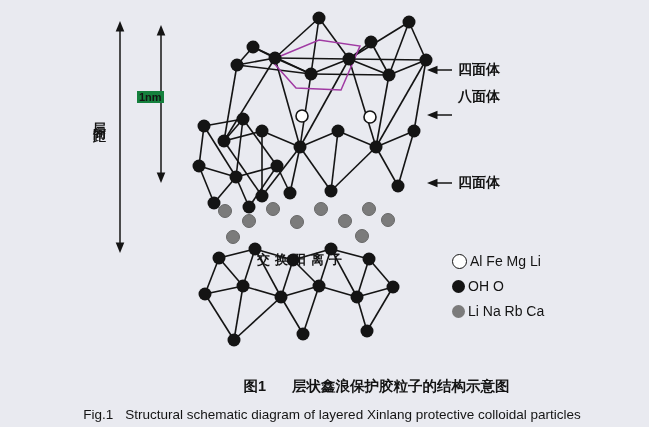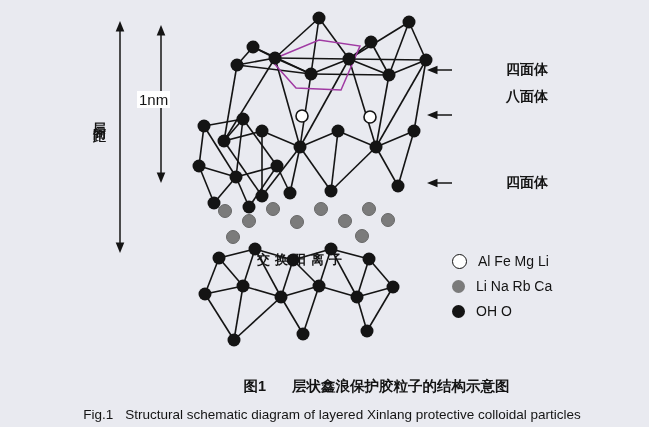--- a/index.html
+++ b/index.html
@@ -3,26 +3,26 @@
 <meta charset="utf-8">
 <style>
   html,body{margin:0;padding:0;background:#e9eaf0;}
   .figure{position:relative;width:649px;height:427px;background:#e9eaf0;
           font-family:"Liberation Sans",sans-serif;color:#141414;overflow:hidden;}
   .figure svg{position:absolute;left:0;top:0;}
   .overlay{position:absolute;white-space:pre;}
   .arrow line{stroke:#141414;stroke-width:1.5;}
   .arrow polygon{fill:#141414;}
   .v-label{left:90px;top:112px;writing-mode:vertical-rl;font-size:13px;font-weight:700;letter-spacing:4px;}
-  .nm-label{left:137px;top:91px;font-size:15px;font-weight:400;background:#ffffff;padding:0 2px;}
+  .nm-label{left:137px;top:91px;font-size:11px;font-weight:700;background:#15803d;padding:0 2px;}
   .cation-label{left:257px;top:223px;font-size:13px;font-weight:700;letter-spacing:5px;margin-top:28px;}
-  .ptr{left:458px;font-size:14px;font-weight:700;margin-left:48px;}
+  .ptr{left:458px;font-size:14px;font-weight:700;}
   #ptr1{top:61px;} #ptr2{top:88px;} #ptr3{top:174px;}
   .legend{left:452px;top:253px;display:flex;flex-direction:column;gap:9px;}
-  .legend-item{display:flex;align-items:center;gap:11px;font-size:14px;}
+  .legend-item{display:flex;align-items:center;gap:3px;font-size:14px;}
   .sw{width:13px;height:13px;border-radius:50%;flex:0 0 auto;}
   .sw-hollow{background:#ffffff;border:1.6px solid #141414;}
   .sw-solid{background:#141414;}
   .sw-gray{background:#7b7b7b;}
   .cap-zh{left:0;top:361px;width:100%;text-align:center;font-size:14.5px;font-weight:700;padding-left:44px;}
   .cap-en{left:0;top:392px;width:100%;text-align:center;font-size:13.5px;}
   .cap-zh .gap{display:inline-block;width:26px;}
   .cap-en .gap{display:inline-block;width:12px;}
 </style>
 </head>
@@ -202,26 +202,26 @@
   <div id="ptr1" class="overlay ptr">四面体</div>
   <div id="ptr2" class="overlay ptr">八面体</div>
   <div id="ptr3" class="overlay ptr">四面体</div>
 
   <div class="overlay legend">
     <div class="legend-item">
       <span class="sw sw-hollow"></span>
       <span>Al Fe Mg Li</span>
     </div>
     <div class="legend-item">
+      <span class="sw sw-solid"></span>
+      <span>OH O</span>
+    </div>
+    <div class="legend-item">
       <span class="sw sw-gray"></span>
       <span>Li Na Rb Ca</span>
-    </div>
-    <div class="legend-item">
-      <span class="sw sw-solid"></span>
-      <span>OH O</span>
     </div>
   </div>
 
   <div class="overlay cap-zh">
     <span>图1</span><span class="gap"></span><span>层状鑫浪保护胶粒子的结构示意图</span>
   </div>
   <div class="overlay cap-en">
     <span>Fig.1</span><span class="gap"></span><span>Structural schematic diagram of layered Xinlang protective colloidal particles</span>
   </div>
 

